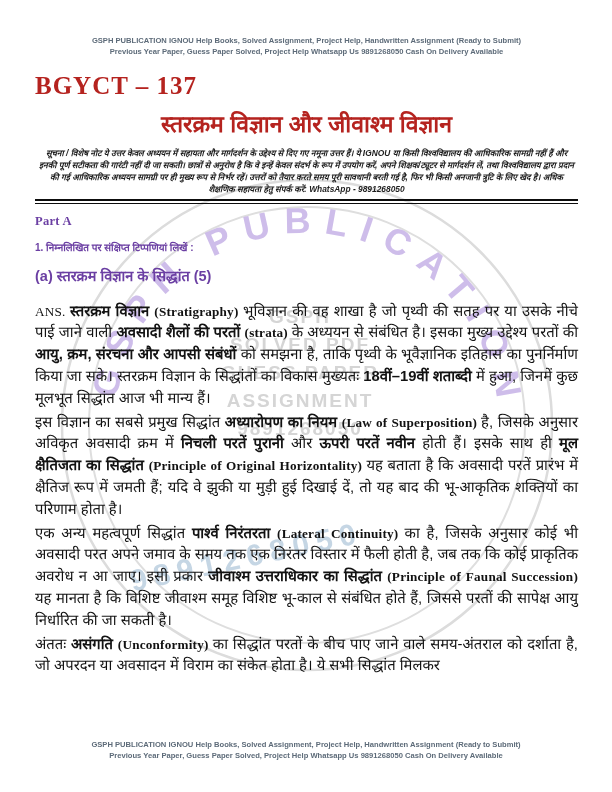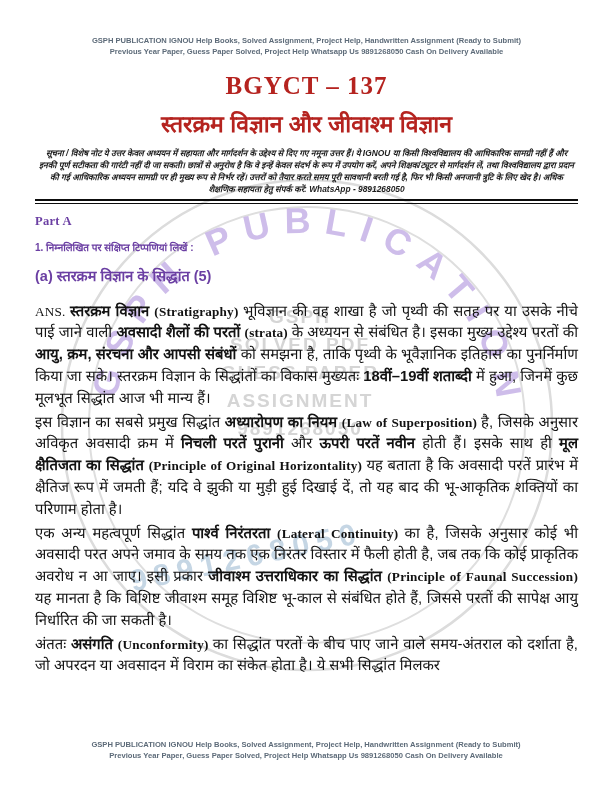--- a/index.html
+++ b/index.html
@@ -8,21 +8,21 @@
   
   .wm{position:absolute;inset:0;z-index:0;pointer-events:none;}
   .wm-center{position:absolute;left:0;top:303px;width:600px;text-align:center;
              color:#d5d5d5;font-weight:bold;font-size:19px;letter-spacing:2px;line-height:28px;}
   .wm-diag{position:absolute;left:128px;top:540px;transform:rotate(-12deg);
            color:#bccfe0;font-size:30px;font-weight:bold;letter-spacing:7px;opacity:.85;}
   
   .content{position:absolute;inset:0;z-index:1;padding:36px 34px 0 35px;box-sizing:border-box;}
   .hf{ text-align:center;font-size:7.6px;font-weight:bold;color:#5d6b79;line-height:10.5px;}
   .footer{position:absolute;top:740px;left:0;width:612px;}
-  .course-code{margin-top:15px;text-align:center;font-family:"Liberation Serif",serif;
+  .course-code{margin-top:15px;font-family:"Liberation Serif",serif;
                font-size:25px;font-weight:bold;color:#b5231f;letter-spacing:1px;}
   .course-name{margin-top:7px;text-align:center;font-size:23px;font-weight:bold;color:#b5231f;}
   .notice{margin:9px auto 0 auto;width:540px;text-align:center;font-size:8.4px;
           font-style:italic;font-weight:600;color:#1d1d1d;line-height:11.9px;}
   .rule{margin-top:3px;height:2px;border-top:2.4px solid #0d0d0d;border-bottom:1.1px solid #0d0d0d;}
   .part{margin-top:10px;font-size:12.5px;font-weight:bold;color:#6b3fa3;
         font-family:"Liberation Serif",serif;letter-spacing:.3px;}
   .q{margin-top:11px;font-size:10px;font-weight:bold;color:#6b3fa3;}
   .qsub{margin-top:11px;font-size:14.5px;font-weight:bold;color:#6b3fa3;}
   .answer{margin-top:16px;font-size:14.8px;line-height:21.8px;color:#121212;text-align:justify;}

